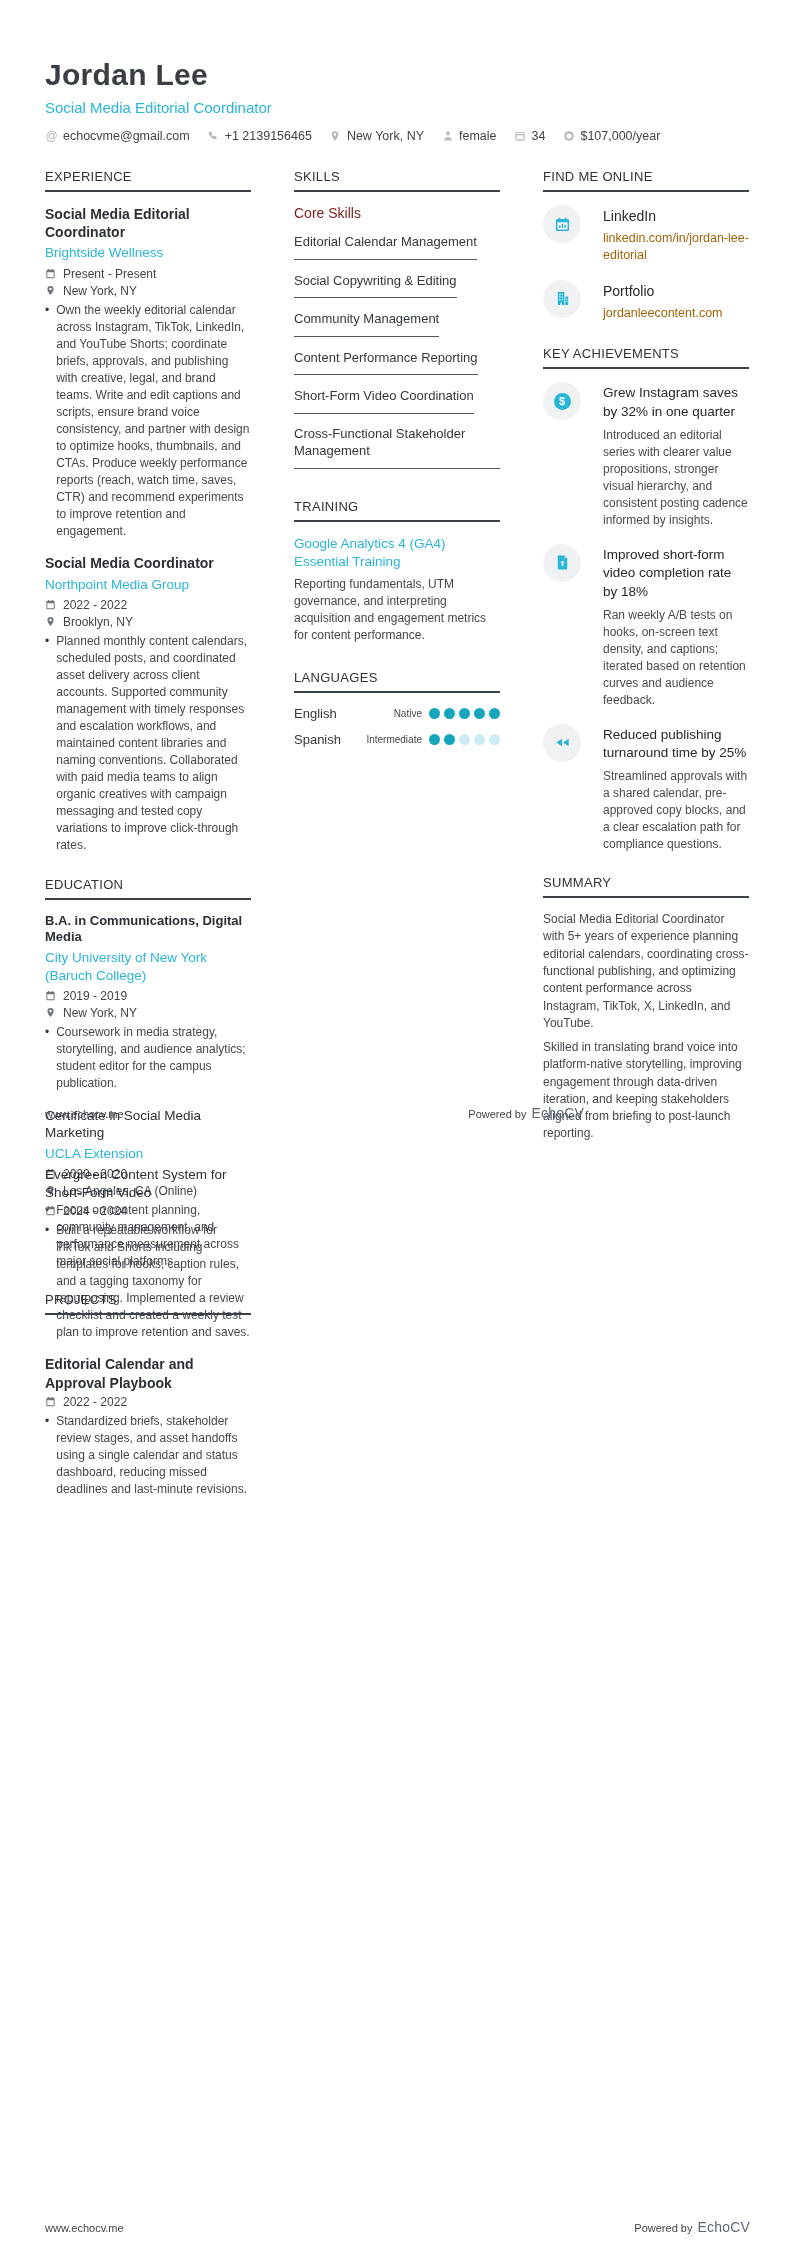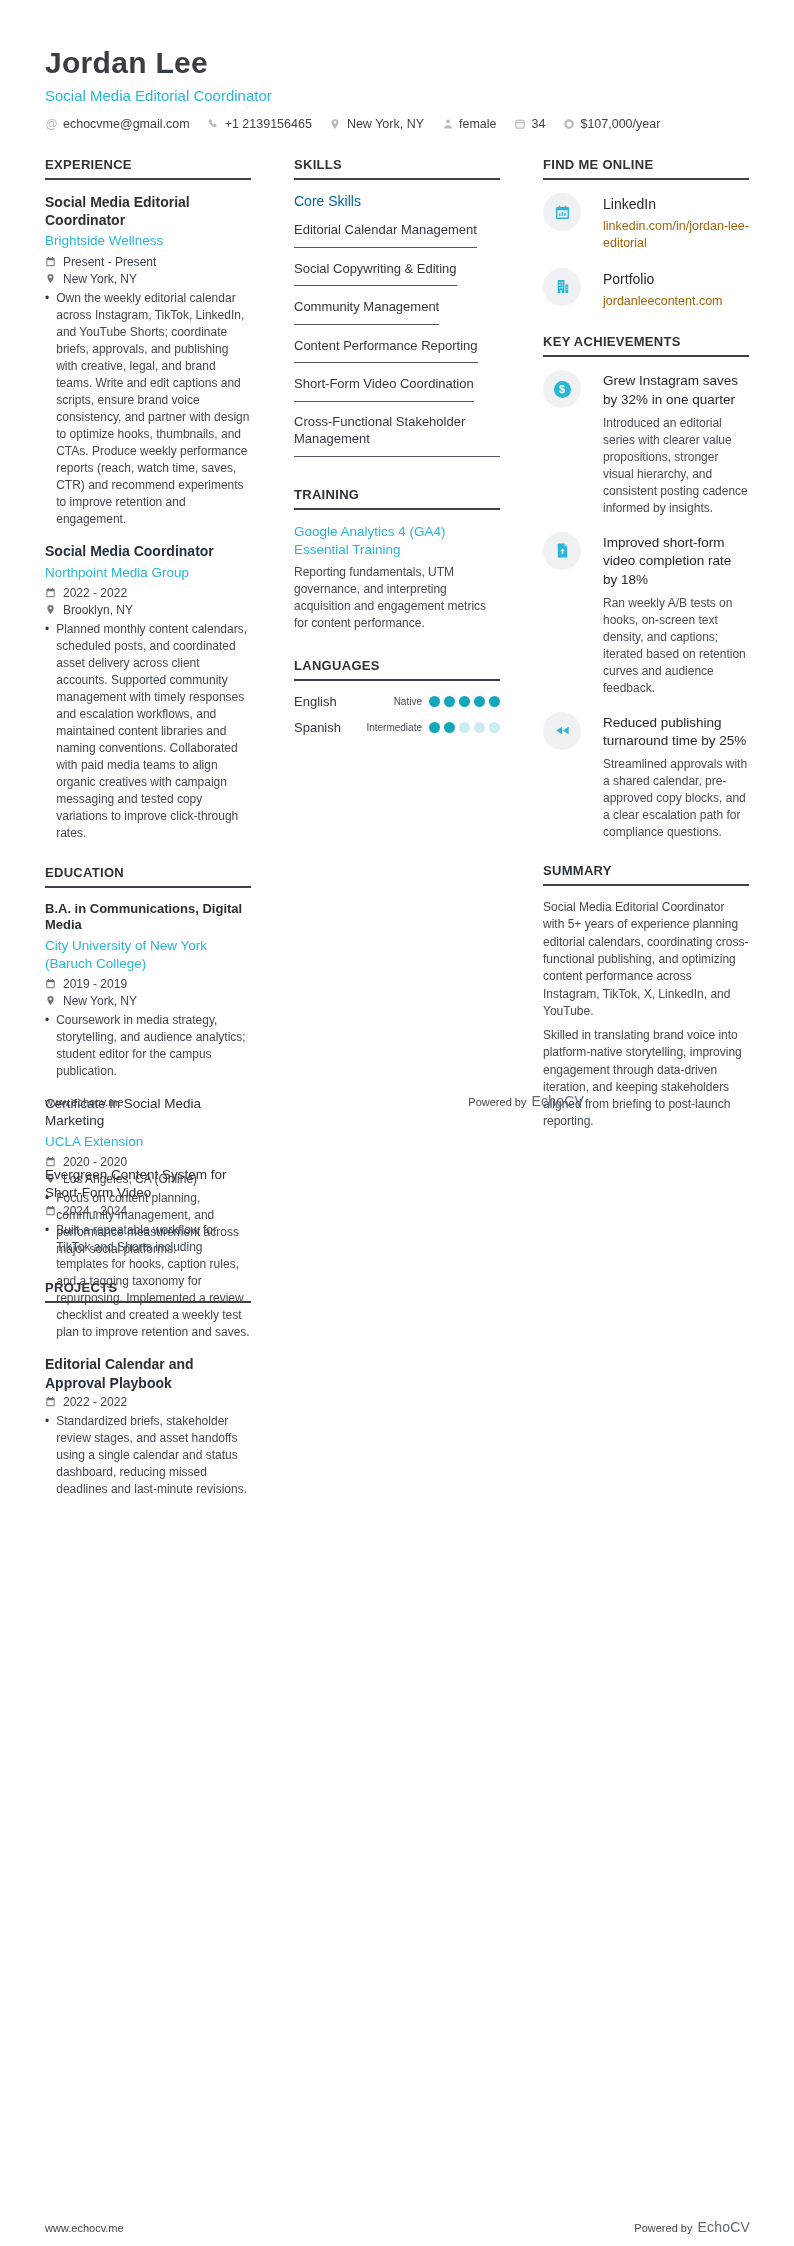--- a/index.html
+++ b/index.html
@@ -14,50 +14,50 @@
     --circle-bg:#eff1f3;
     --rule:#3c4147;
   }
   *{box-sizing:border-box;}
   html,body{margin:0;padding:0;}
   body{
     width:794px;height:2246px;position:relative;background:#ffffff;
     font-family:"Liberation Sans", sans-serif;color:var(--body);
     -webkit-font-smoothing:antialiased;
   }
-  .page{width:628px;height:1123px;position:relative;}
+  .page{width:628px;height:1123px;position:relative;margin-top:12px;}
 
   
   .hdr{padding:46px 44px 0 45px;}
   .name{font-size:30px;font-weight:700;color:#393e44;letter-spacing:.3px;line-height:1.1;}
   .job-subtitle{font-size:15px;color:var(--accent);margin-top:8px;font-weight:400;}
   .contact-row{display:flex;align-items:center;gap:17px;margin-top:13px;font-size:12.5px;color:var(--meta);}
   .contact-item{display:flex;align-items:center;gap:5px;white-space:nowrap;}
   .cicon{width:13px;height:13px;display:inline-flex;align-items:center;justify-content:center;color:var(--icon-gray);flex:0 0 auto;}
   .cicon svg{width:12px;height:12px;display:block;}
   .at-glyph{font-size:12px;color:var(--icon-gray);line-height:1;}
 
   
   .grid{margin:26px 44px 0 45px;display:grid;grid-template-columns:206px 206px 206px;column-gap:43px;align-items:start;}
 
   .section{margin-bottom:22px;}
-  .section-h{font-size:13px;color:#2e3338;letter-spacing:.3px;padding-bottom:6px;border-bottom:2.5px solid var(--rule);margin-bottom:13px;font-weight:700;}
+  .section-h{font-size:13px;color:#2e3338;letter-spacing:.3px;padding-bottom:6px;border-bottom:2.5px solid var(--rule);margin-bottom:13px;font-weight:400;}
 
   
   .entry{margin-bottom:14px;}
   .entry-title{font-size:14px;font-weight:700;color:var(--ink);line-height:1.3;}
   .entry-org{font-size:13.5px;color:var(--accent);margin:3px 0 5px;line-height:1.3;}
   .meta-row{display:flex;align-items:center;gap:6px;font-size:12px;color:var(--meta);margin:3px 0;}
   .micon{width:12px;height:12px;display:inline-flex;color:var(--meta-icon);flex:0 0 auto;}
   .micon svg{width:11px;height:11px;display:block;}
   .bullet{display:flex;gap:7px;font-size:12px;line-height:1.42;color:var(--body);margin-top:4px;}
   .bullet .bdot{flex:0 0 auto;line-height:1.42;color:#2f343a;}
 
   
-  .skill-group{font-size:14px;color:#0369a1;margin-bottom:11px;}
+  .skill-group{font-size:14px;color:#7f1d1d;margin-bottom:11px;}
   .skill-wrap{margin-bottom:11px;}
   .skill{display:inline-block;font-size:13px;color:#33383e;line-height:1.35;padding-bottom:8px;border-bottom:1.3px solid #53585e;}
 
   
   .train-title{font-size:13.5px;color:var(--accent);line-height:1.35;margin-bottom:5px;}
   .train-desc{font-size:12px;line-height:1.42;color:var(--body);margin-bottom:13px;}
 
   
   .lang-row{display:flex;align-items:center;margin-bottom:11px;}
   .lang-name{font-size:13px;color:#33383e;flex:1;}

